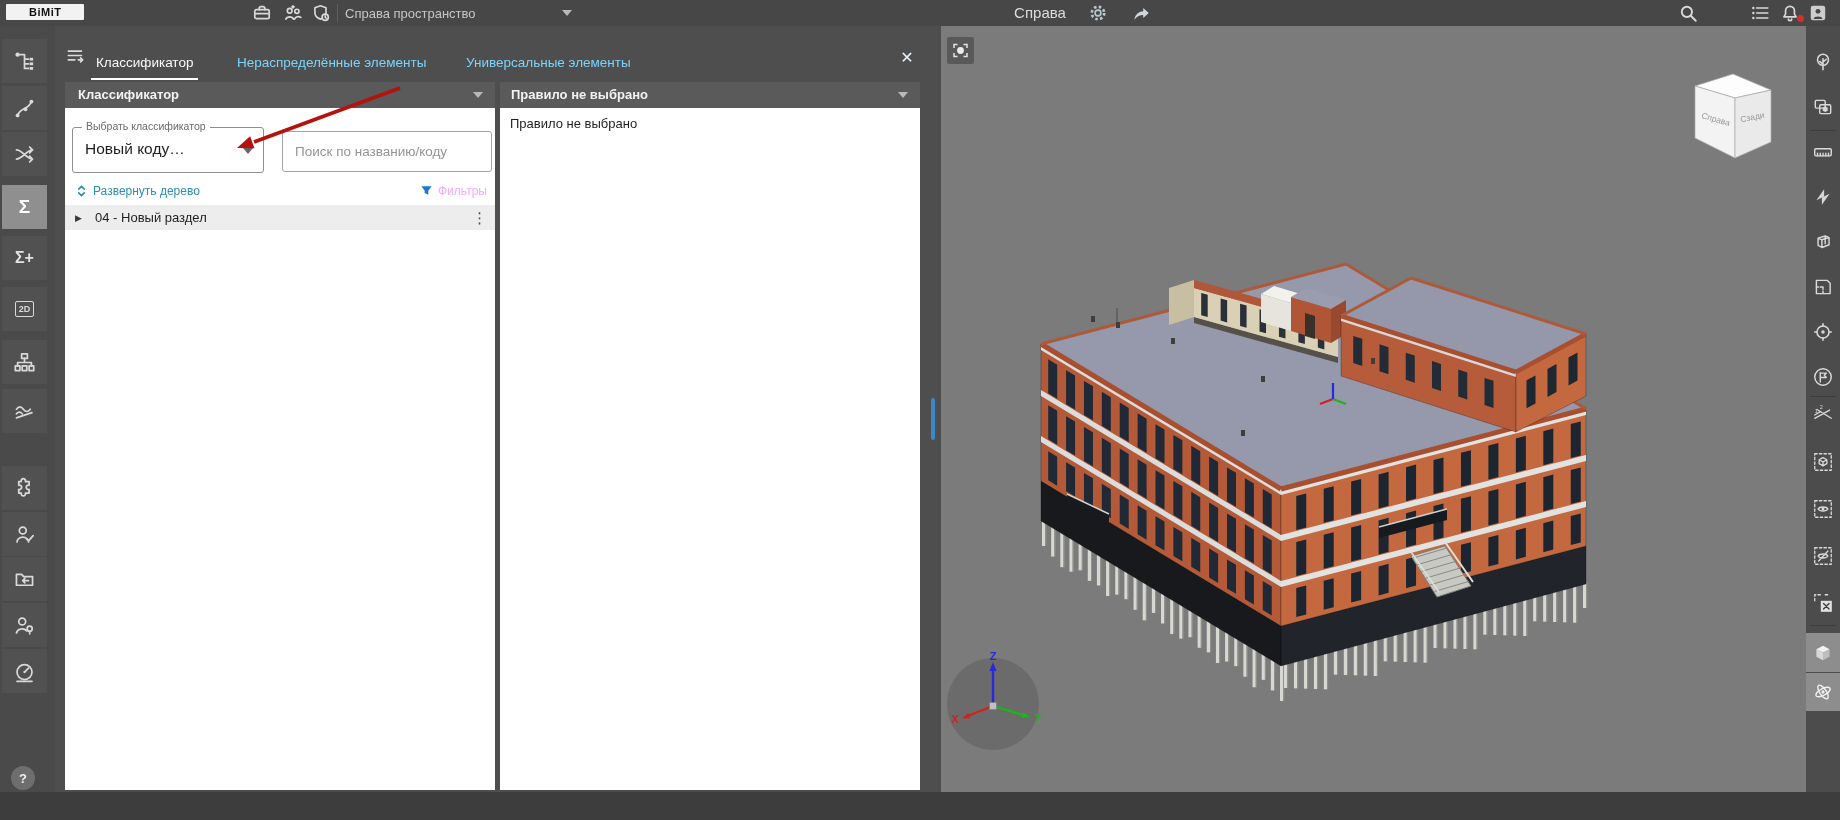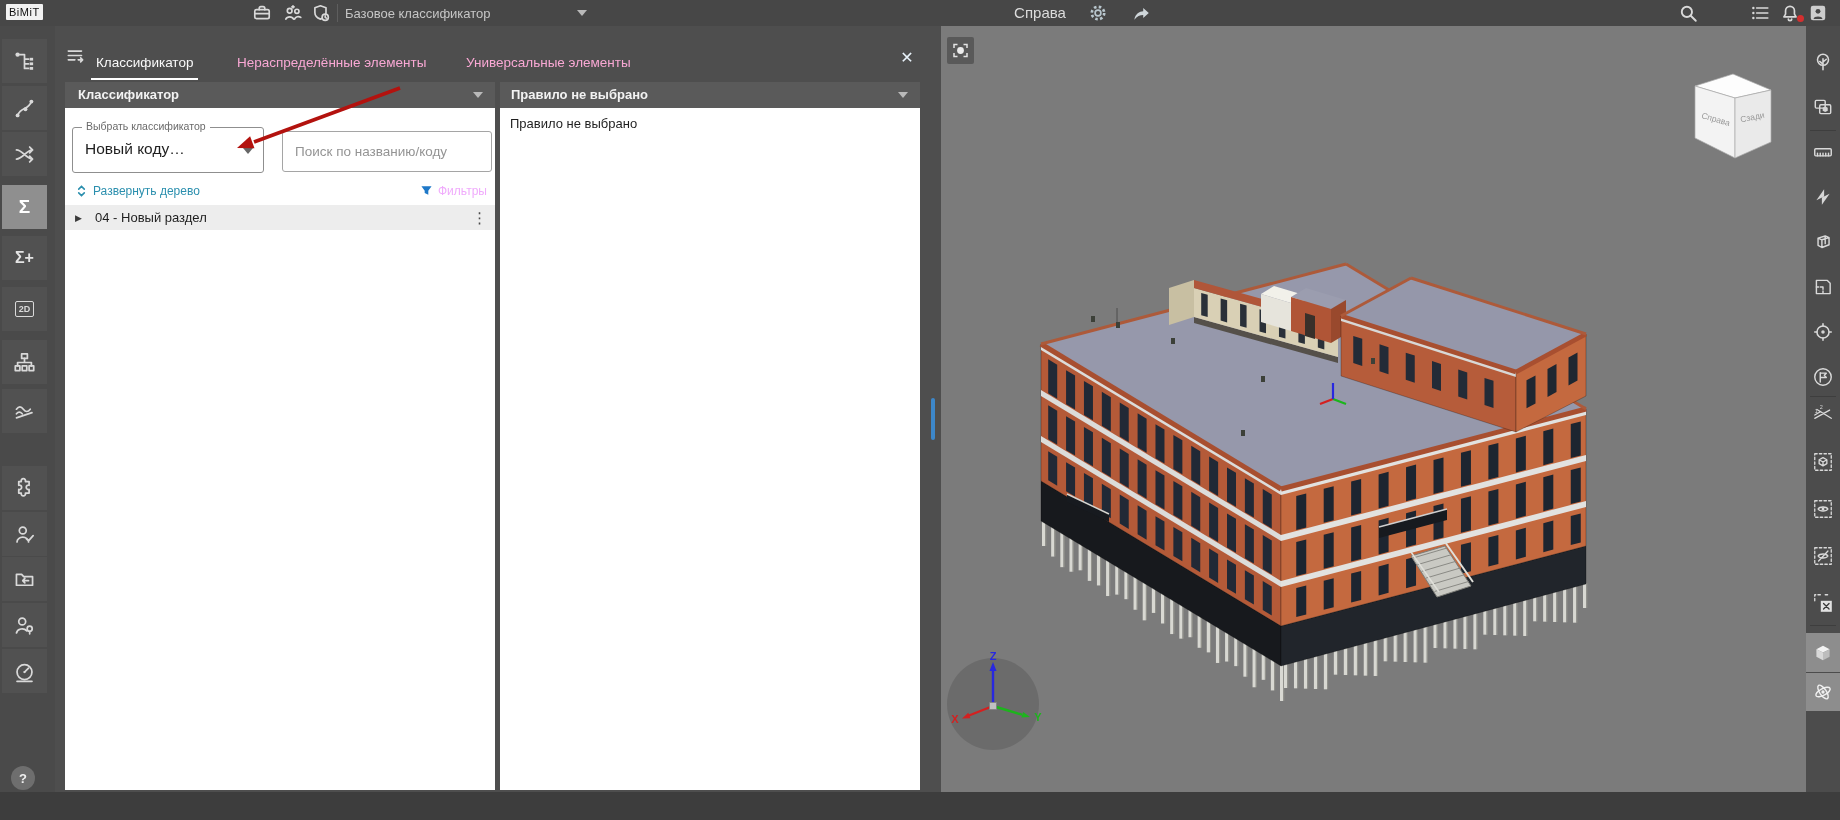--- a/index.html
+++ b/index.html
@@ -2,41 +2,41 @@
 <html><head>
 <meta charset="utf-8">
 <style>
   html,body{margin:0;padding:0}
   body{width:1840px;height:820px;position:relative;background:#3d3d3d;font-family:"Liberation Sans",sans-serif;overflow:hidden;-webkit-font-smoothing:antialiased}
   .abs{position:absolute}
   .btn{display:flex;align-items:center;justify-content:center;cursor:pointer}
   svg.ic{stroke:#d9d9d9;fill:none;stroke-width:1.5;stroke-linecap:round;stroke-linejoin:round}
   
   #topbar{left:0;top:0;width:1840px;height:26px;background:#474747;border-bottom:1px solid #3a3a3a}
-  #logo{left:6px;top:4px;background:#f2f2f2;color:#111;font-weight:normal;font-size:11px;padding:2px 3px;border-radius:1px;letter-spacing:.5px}
+  #logo{left:6px;top:4px;background:#f2f2f2;color:#111;font-weight:bold;font-size:11px;padding:2px 23px;border-radius:1px;letter-spacing:.5px}
   .tb-ic{top:2px;width:24px;height:22px}
   #tb-divider{left:337px;top:4px;width:1px;height:18px;background:#5e5e5e}
   #workspace{left:345px;top:0;height:26px;display:flex;align-items:center;cursor:pointer}
   #workspace span{color:#c6c6c6;font-size:13px}
   .caret{width:0;height:0;border-left:5px solid transparent;border-right:5px solid transparent;border-top:6px solid #b9b9b9}
   #workspace .caret{margin-left:86px}
   #proj-title{left:985px;top:0;width:110px;height:26px;line-height:26px;text-align:center;color:#dcdcdc;font-size:15px}
   #notif-dot{left:1797px;top:15px;width:7px;height:7px;border-radius:50%;background:#d32f2f}
   
   #ltb{left:0;top:26px;width:55px;height:766px;background:#4a4a4a}
   .ltb-btn{left:2px;width:45px;height:44px;background:#515151}
   .ltb-btn.active{background:#8f8f8f}
   .glyph{color:#e4e4e4;font-size:19px;font-weight:bold}
   .ltb-btn.active .glyph{color:#fff}
   .g2d{border:1.6px solid #d9d9d9;border-radius:2px;color:#d9d9d9;font-size:9px;font-weight:bold;padding:2px 3px}
   #help-btn{left:11px;top:766px;width:24px;height:24px;border-radius:50%;background:#6e6e6e;color:#efefef;font-size:13px;font-weight:bold}
   
   #panel-bg{left:55px;top:26px;width:886px;height:766px;background:#4e4e4e}
   #panel-menu{left:64px;top:44px;width:24px;height:24px}
-  .tab{top:55px;height:18px;color:#f9a8d4;font-size:13.5px;cursor:pointer;white-space:nowrap}
+  .tab{top:55px;height:18px;color:#7dd3fc;font-size:13.5px;cursor:pointer;white-space:nowrap}
   .tab.active{color:#fafafa}
   .tab.active::after{content:'';position:absolute;left:-5px;right:-5px;bottom:-7px;height:2px;background:#fff}
   #tab-close{left:894px;top:44px;width:26px;height:26px;color:#e8f2fa;font-size:16px}
   .subheader{height:26px;background:#5a5a5a;color:#f2f2f2;font-size:13px;font-weight:bold;line-height:26px}
   .subheader .hcaret{position:absolute;right:12px;top:10px}
   .panel-body{background:#fff}
   
   #select-box{left:72px;top:127px;width:190px;height:44px;border:1px solid #8f8f8f;border-radius:3px;cursor:pointer;background:#fff}
   #select-box .legend{position:absolute;left:9px;top:-8px;background:#fff;padding:0 4px;font-size:10.5px;color:#6a6a6a;white-space:nowrap}
   #select-box .value{position:absolute;left:12px;top:12px;font-size:15.5px;color:#1e1e1e}
@@ -84,21 +84,21 @@
   </div>
   <div class="abs tb-ic btn" style="left:309px">
     <svg class="ic" width="20" height="20" viewBox="0 0 18 18">
         <path d="M8.5 2.5 L13.5 4.3 V8.5 c0 3.2-2.2 5-5 6 -2.8-1-5-2.8-5-6 V4.3 z"></path>
         <circle cx="12.8" cy="12.8" r="2.8" fill="#474747"></circle>
         <path d="M12.8 11.6 V12.9 l1 .7"></path>
       </svg>
   </div>
   <div id="tb-divider" class="abs"></div>
   <div id="workspace" class="abs">
-    <span>Базовое классификатор</span>
+    <span>Справа пространство</span>
     <div class="caret"></div>
   </div>
   <div id="proj-title" class="abs">Справа</div>
   <div class="abs tb-ic btn" style="left:1086px">
     <svg width="20" height="20" viewBox="0 0 18 18" fill="none">
         <circle cx="9" cy="9" r="5.6" stroke="#b9c7ce" stroke-width="2.4" stroke-dasharray="2.3 2.1"></circle>
         <circle cx="9" cy="9" r="2.6" stroke="#b9c7ce" stroke-width="1.5"></circle>
       </svg>
   </div>
   <div class="abs tb-ic btn" style="left:1129px">

